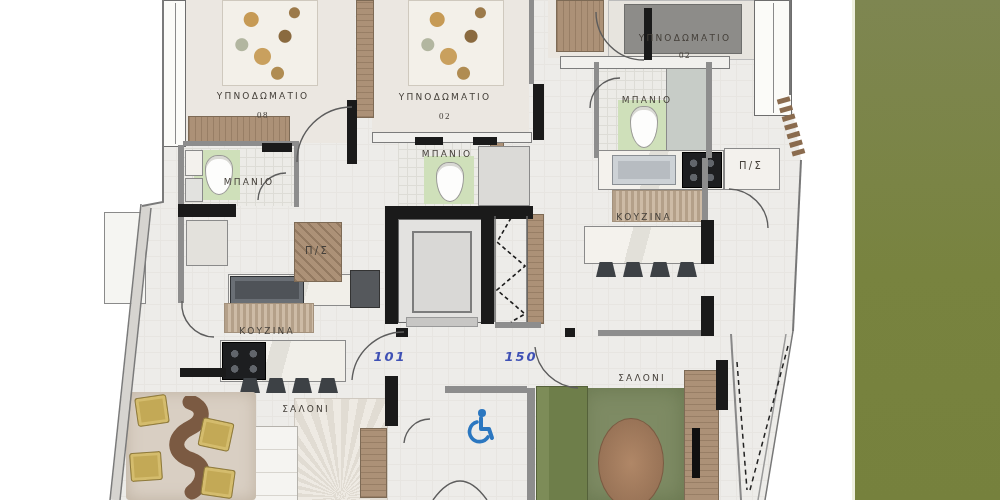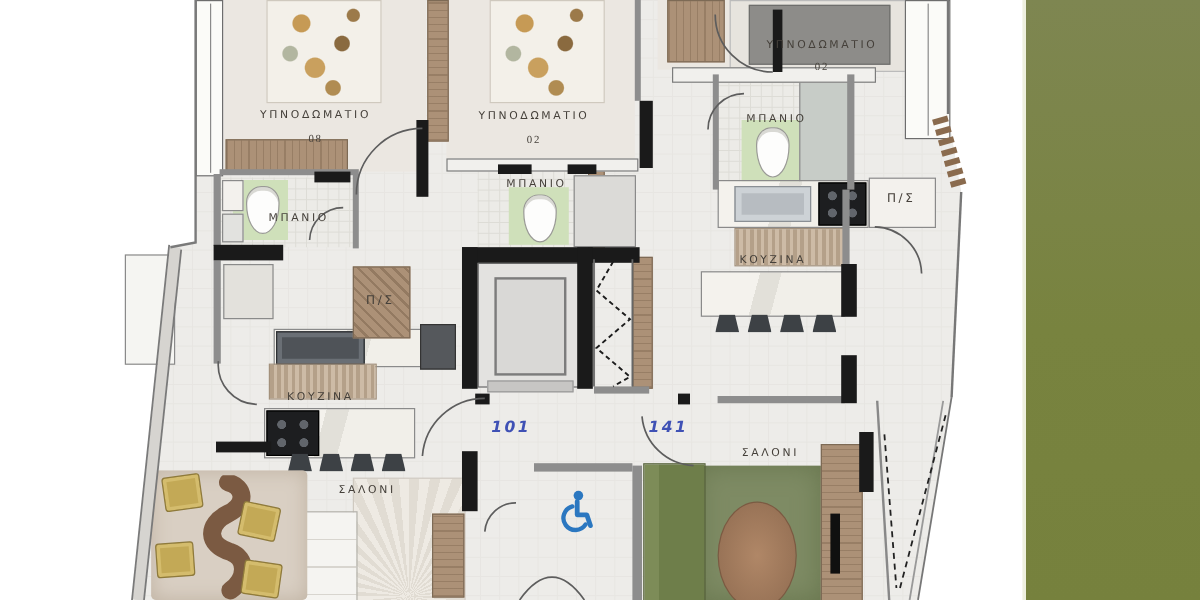--- a/index.html
+++ b/index.html
@@ -43,21 +43,21 @@
   .rug-stripe{position:absolute;border:1px solid #a3917c;
       background:repeating-linear-gradient(90deg,#b4a089 0 3px,#cdbba6 3px 6px);}
   .rug-fan{position:absolute;border:1px solid #cfc9c0;
       background:repeating-conic-gradient(from -90deg at 50% 96%,#e1dcd3 0 5deg,#eeeae3 5deg 10deg);}
   .rug-green{position:absolute;background:#7e8b64;box-shadow:inset 0 0 22px #68764e;}
   .rug-terr{position:absolute;background:#d9cfc3;box-shadow:inset 0 0 16px #bfb2a2;border-radius:4px;}
   .lbl{position:absolute;transform:translateX(-50%);font-size:9px;letter-spacing:2.2px;
        color:#45403a;white-space:nowrap;text-align:center;}
   .num{letter-spacing:1.5px;font-family:Liberation Serif, serif;}
   .unit{position:absolute;transform:translateX(-50%);font-style:italic;font-weight:bold;
-        font-size:13px;letter-spacing:2px;color:#3f51b5;white-space:nowrap;margin-left:36px;}
+        font-size:13px;letter-spacing:2px;color:#3f51b5;white-space:nowrap;}
   .side-panel{position:absolute;left:852px;top:0;width:148px;height:500px;
         background:linear-gradient(180deg,#7e8651 0%,#78833f 55%,#76813d 100%);
         border-left:3px solid #eef0df;}
   .tilegrid{position:absolute;left:0;top:0;width:1000px;height:500px;opacity:.35;
         background-image:linear-gradient(#dcdad4 1px,transparent 1px),linear-gradient(90deg,#dcdad4 1px,transparent 1px);
         background-size:16px 16px;
         clip-path:polygon(163px 0,790px 0,790px 95px,801px 160px,793px 332px,765px 500px,112px 500px,142px 206px,163px 202px);}
 </style>
 </head>
 <body>
@@ -226,16 +226,16 @@
   <div class="lbl" style="left:249px;top:177px">ΜΠΑΝΙΟ</div>
   <div class="lbl" style="left:447px;top:149px">ΜΠΑΝΙΟ</div>
   <div class="lbl" style="left:647px;top:95px">ΜΠΑΝΙΟ</div>
   <div class="lbl" style="left:267px;top:326px">ΚΟΥΖΙΝΑ</div>
   <div class="lbl" style="left:644px;top:212px">ΚΟΥΖΙΝΑ</div>
   <div class="lbl" style="left:306px;top:404px">ΣΑΛΟΝΙ</div>
   <div class="lbl" style="left:642px;top:373px">ΣΑΛΟΝΙ</div>
   <div class="lbl" style="left:317px;top:245px;font-size:10px">Π/Σ</div>
   <div class="lbl" style="left:751px;top:160px;font-size:10px">Π/Σ</div>
   <div class="unit" style="left:390px;top:349px">101</div>
-  <div class="unit" style="left:521px;top:349px">141</div>
+  <div class="unit" style="left:521px;top:349px">150</div>
 
   <div class="side-panel"></div>
 </div>
 
 </body></html>

